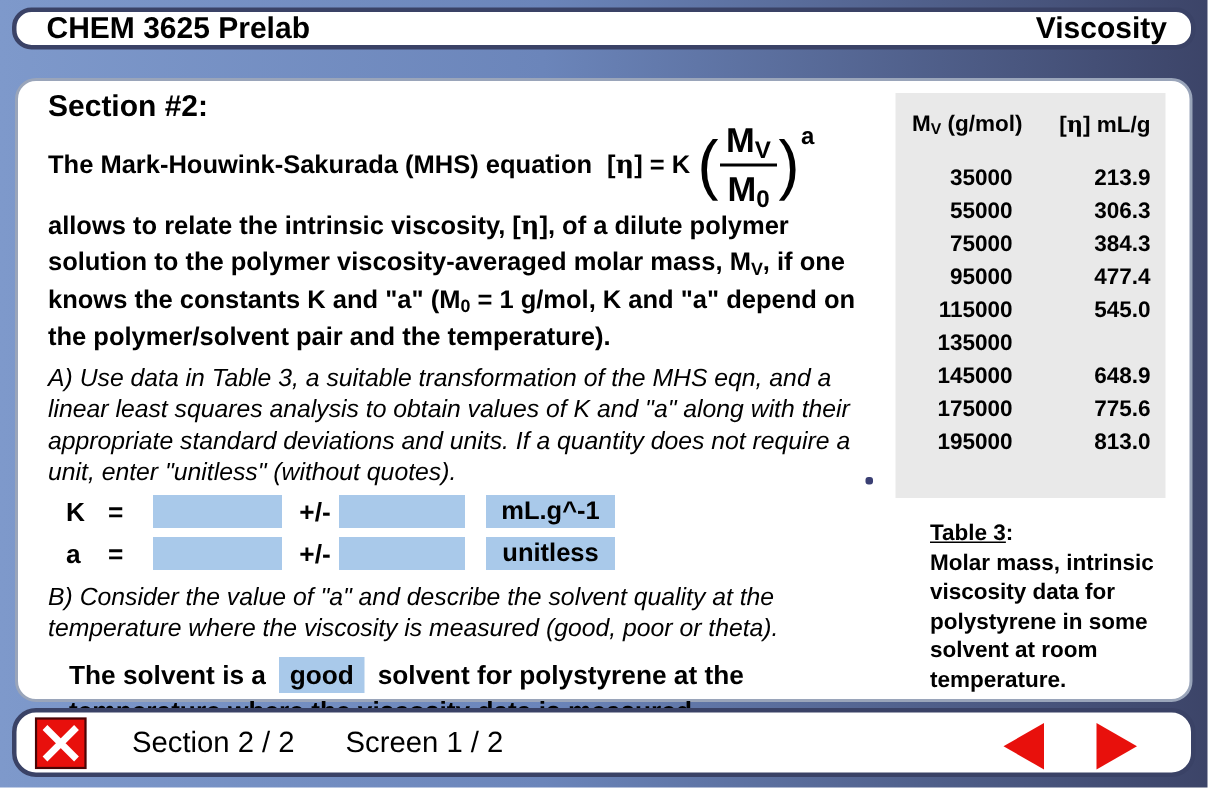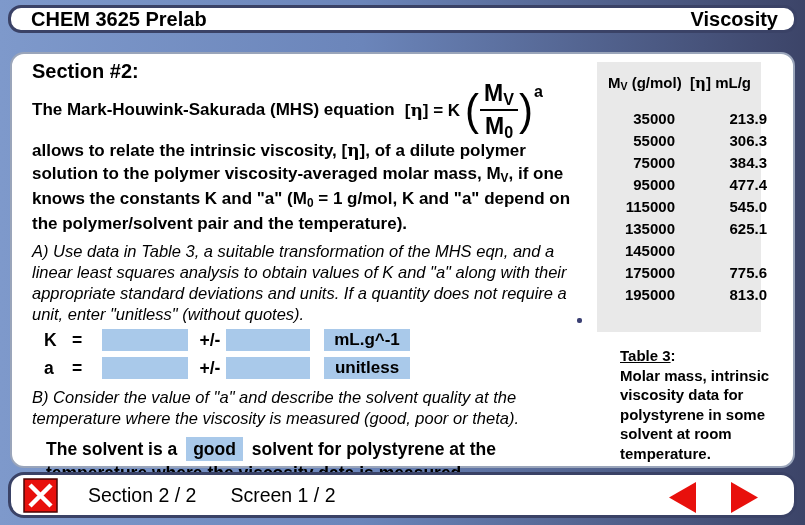--- a/index.html
+++ b/index.html
@@ -37,21 +37,21 @@
   .ans-eq{margin-left:12px;width:14px;}
   .inbox{margin-left:16px;width:86px;height:22px;background:#A9C9EA;}
   .pm{margin-left:10px;width:24px;text-align:center;}
   .inbox2{margin-left:4px;width:84px;height:22px;background:#A9C9EA;}
   .unitbox{margin-left:14px;width:86px;height:22px;background:#A9C9EA;text-align:center;font-size:17px;line-height:22px;}
 
   .final-sent{margin:8px 0 0 14px;width:500px;font-size:17.5px;font-weight:bold;line-height:24px;}
   .goodbox{display:inline-block;background:#A9C9EA;padding:0 7px;margin:0 4px;}
 
   
-  .table-box{position:absolute;left:585px;top:8px;width:164px;height:270px;background:#E9E9E9;
+  .table-box{position:absolute;left:585px;top:8px;width:180px;height:270px;background:#E9E9E9;
     font-size:15px;font-weight:bold;padding-top:12px;box-sizing:border-box;}
   .t-head{display:flex;justify-content:space-between;padding:0 10px 0 11px;height:22px;}
   .t-gap{height:12px;}
   .t-row{display:grid;grid-template-columns:66px 92px;padding:0 12px;height:22px;line-height:22px;}
   .t-row span{text-align:right;}
   .stray-dot{position:absolute;left:565px;top:264px;width:5px;height:5px;background:#3A3F73;border-radius:2px;}
   .caption{position:absolute;left:608px;top:292px;width:164px;font-size:15px;font-weight:bold;line-height:19.5px;}
   .cap-title{text-decoration:underline;}
 
   
@@ -140,24 +140,24 @@
     <div class="t-row">
         <span>95000</span>
         <span>477.4</span>
       </div>
     <div class="t-row">
         <span>115000</span>
         <span>545.0</span>
       </div>
     <div class="t-row">
         <span>135000</span>
-        <span>625.1</span>
       </div>
     <div class="t-row">
         <span>145000</span>
+        <span>648.9</span>
       </div>
     <div class="t-row">
         <span>175000</span>
         <span>775.6</span>
       </div>
     <div class="t-row">
         <span>195000</span>
         <span>813.0</span>
       </div>
   </div>

